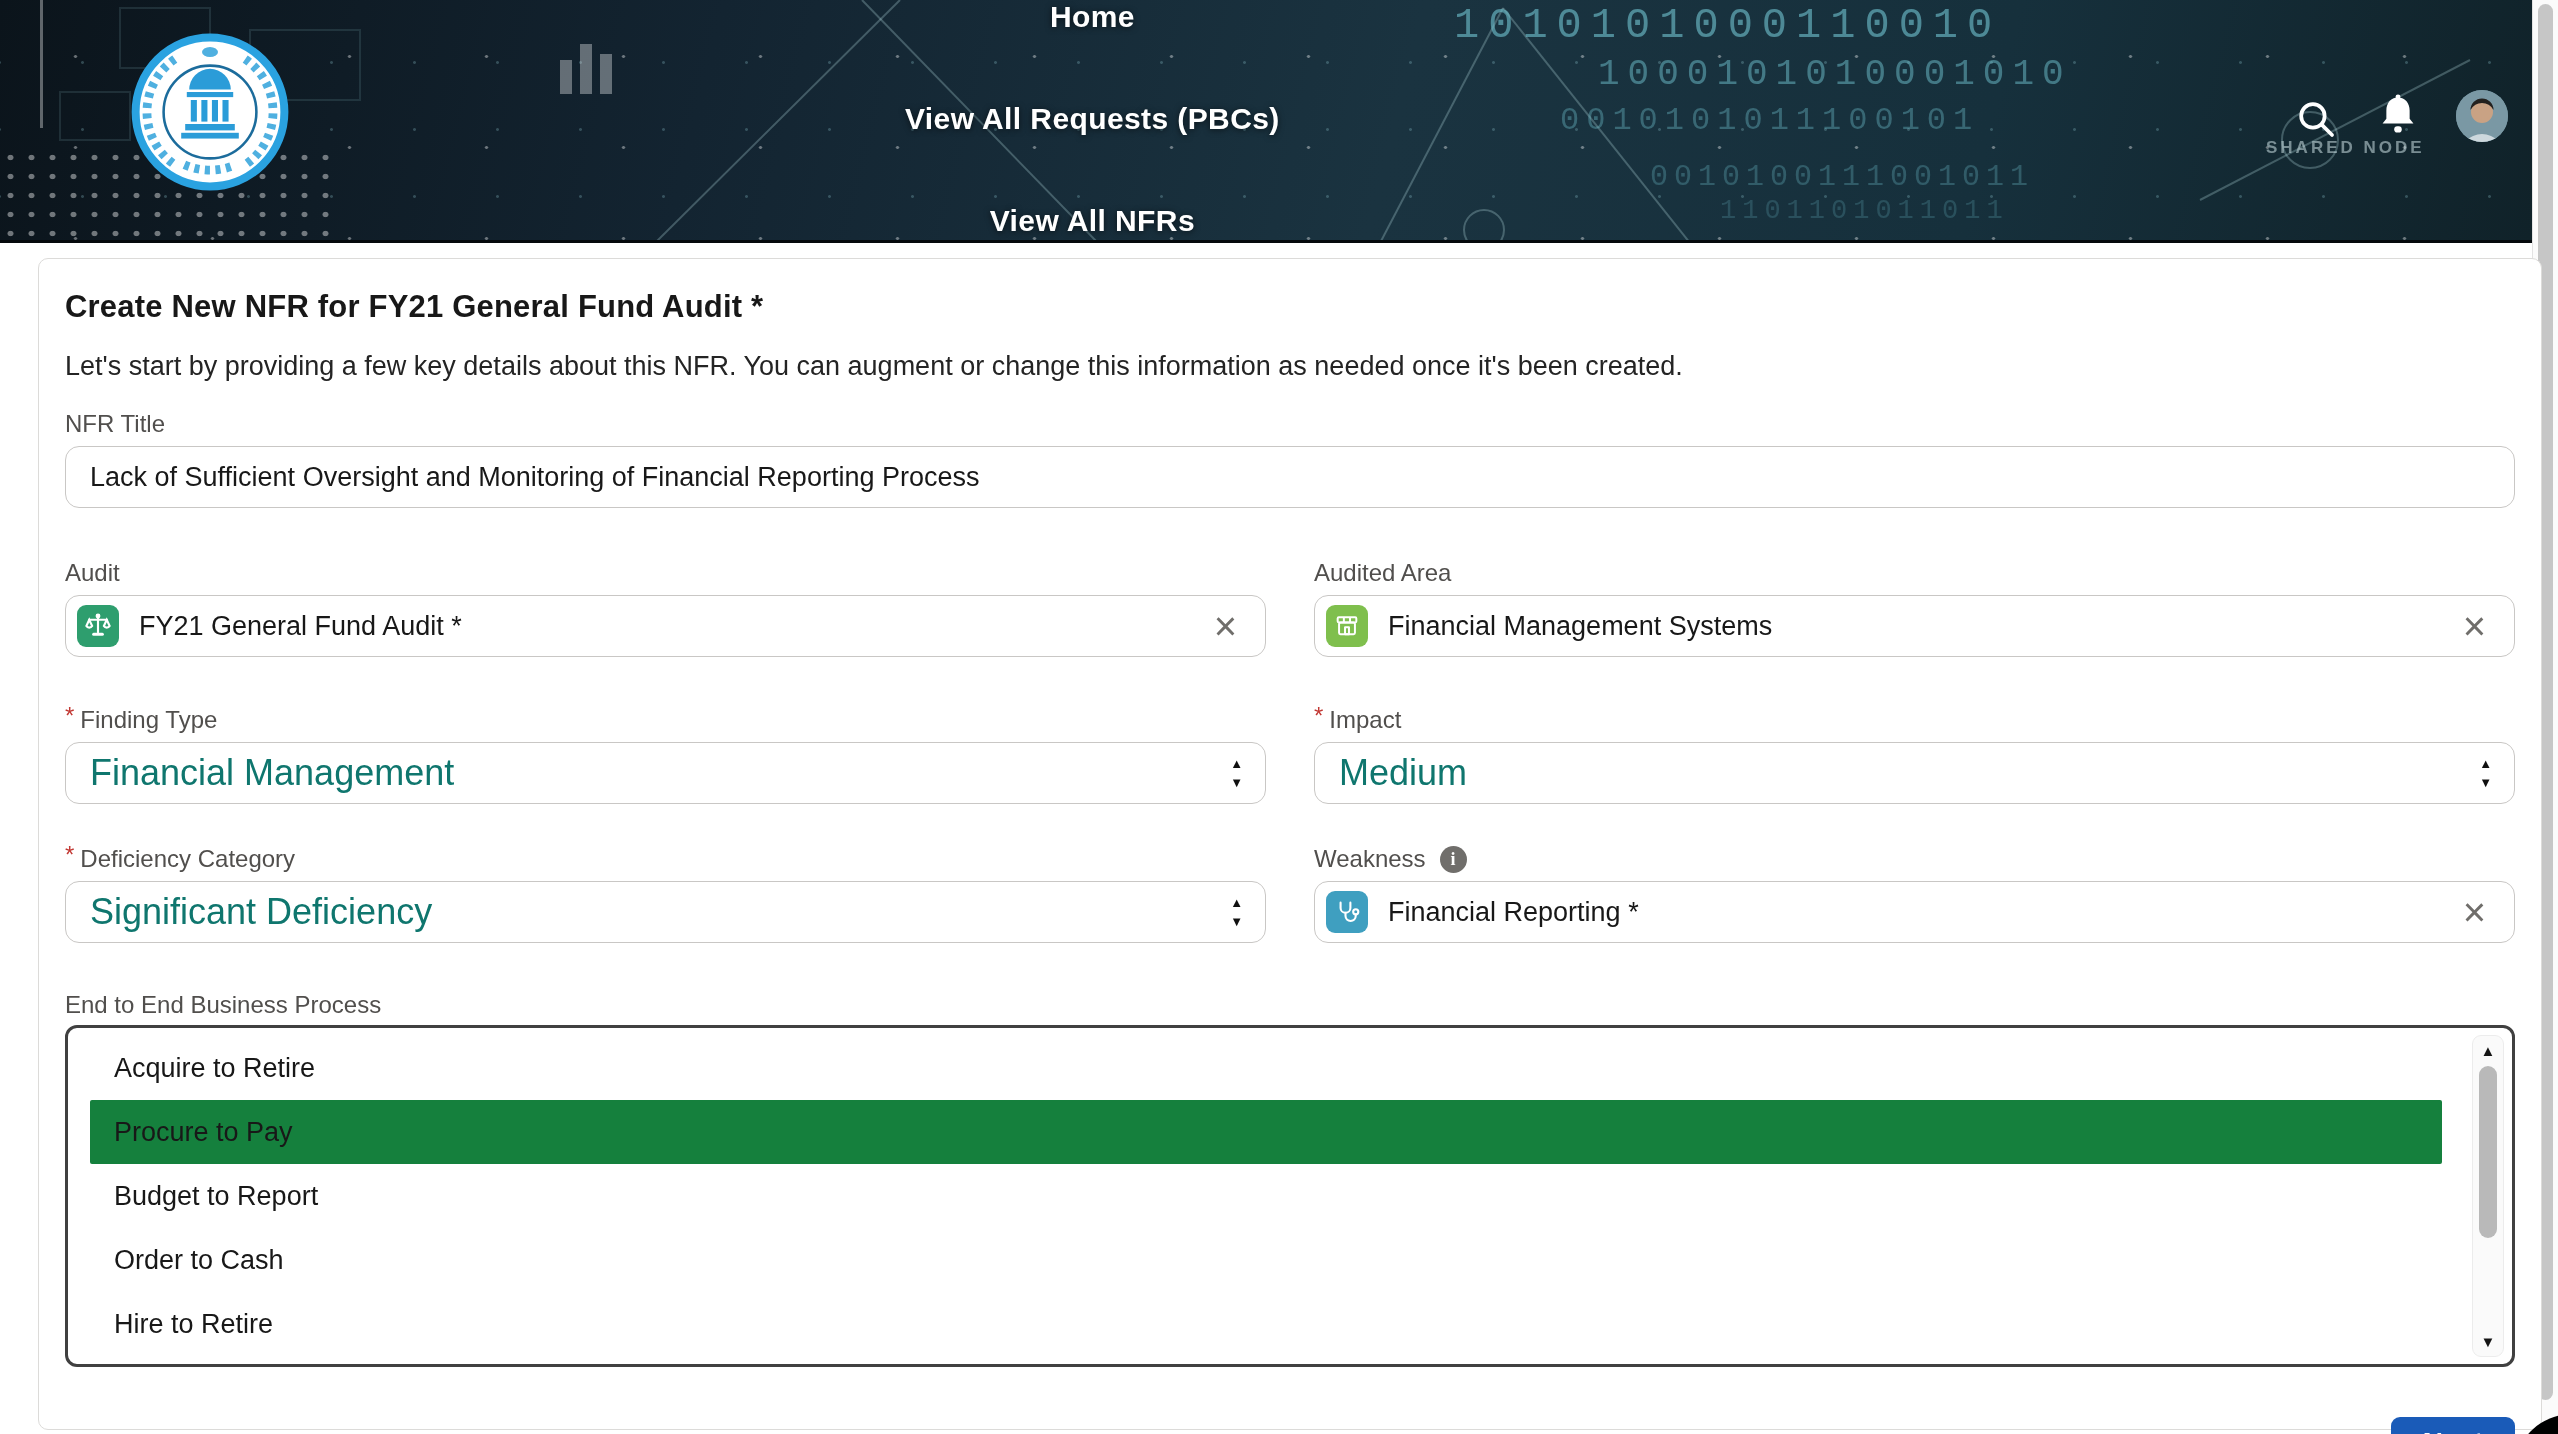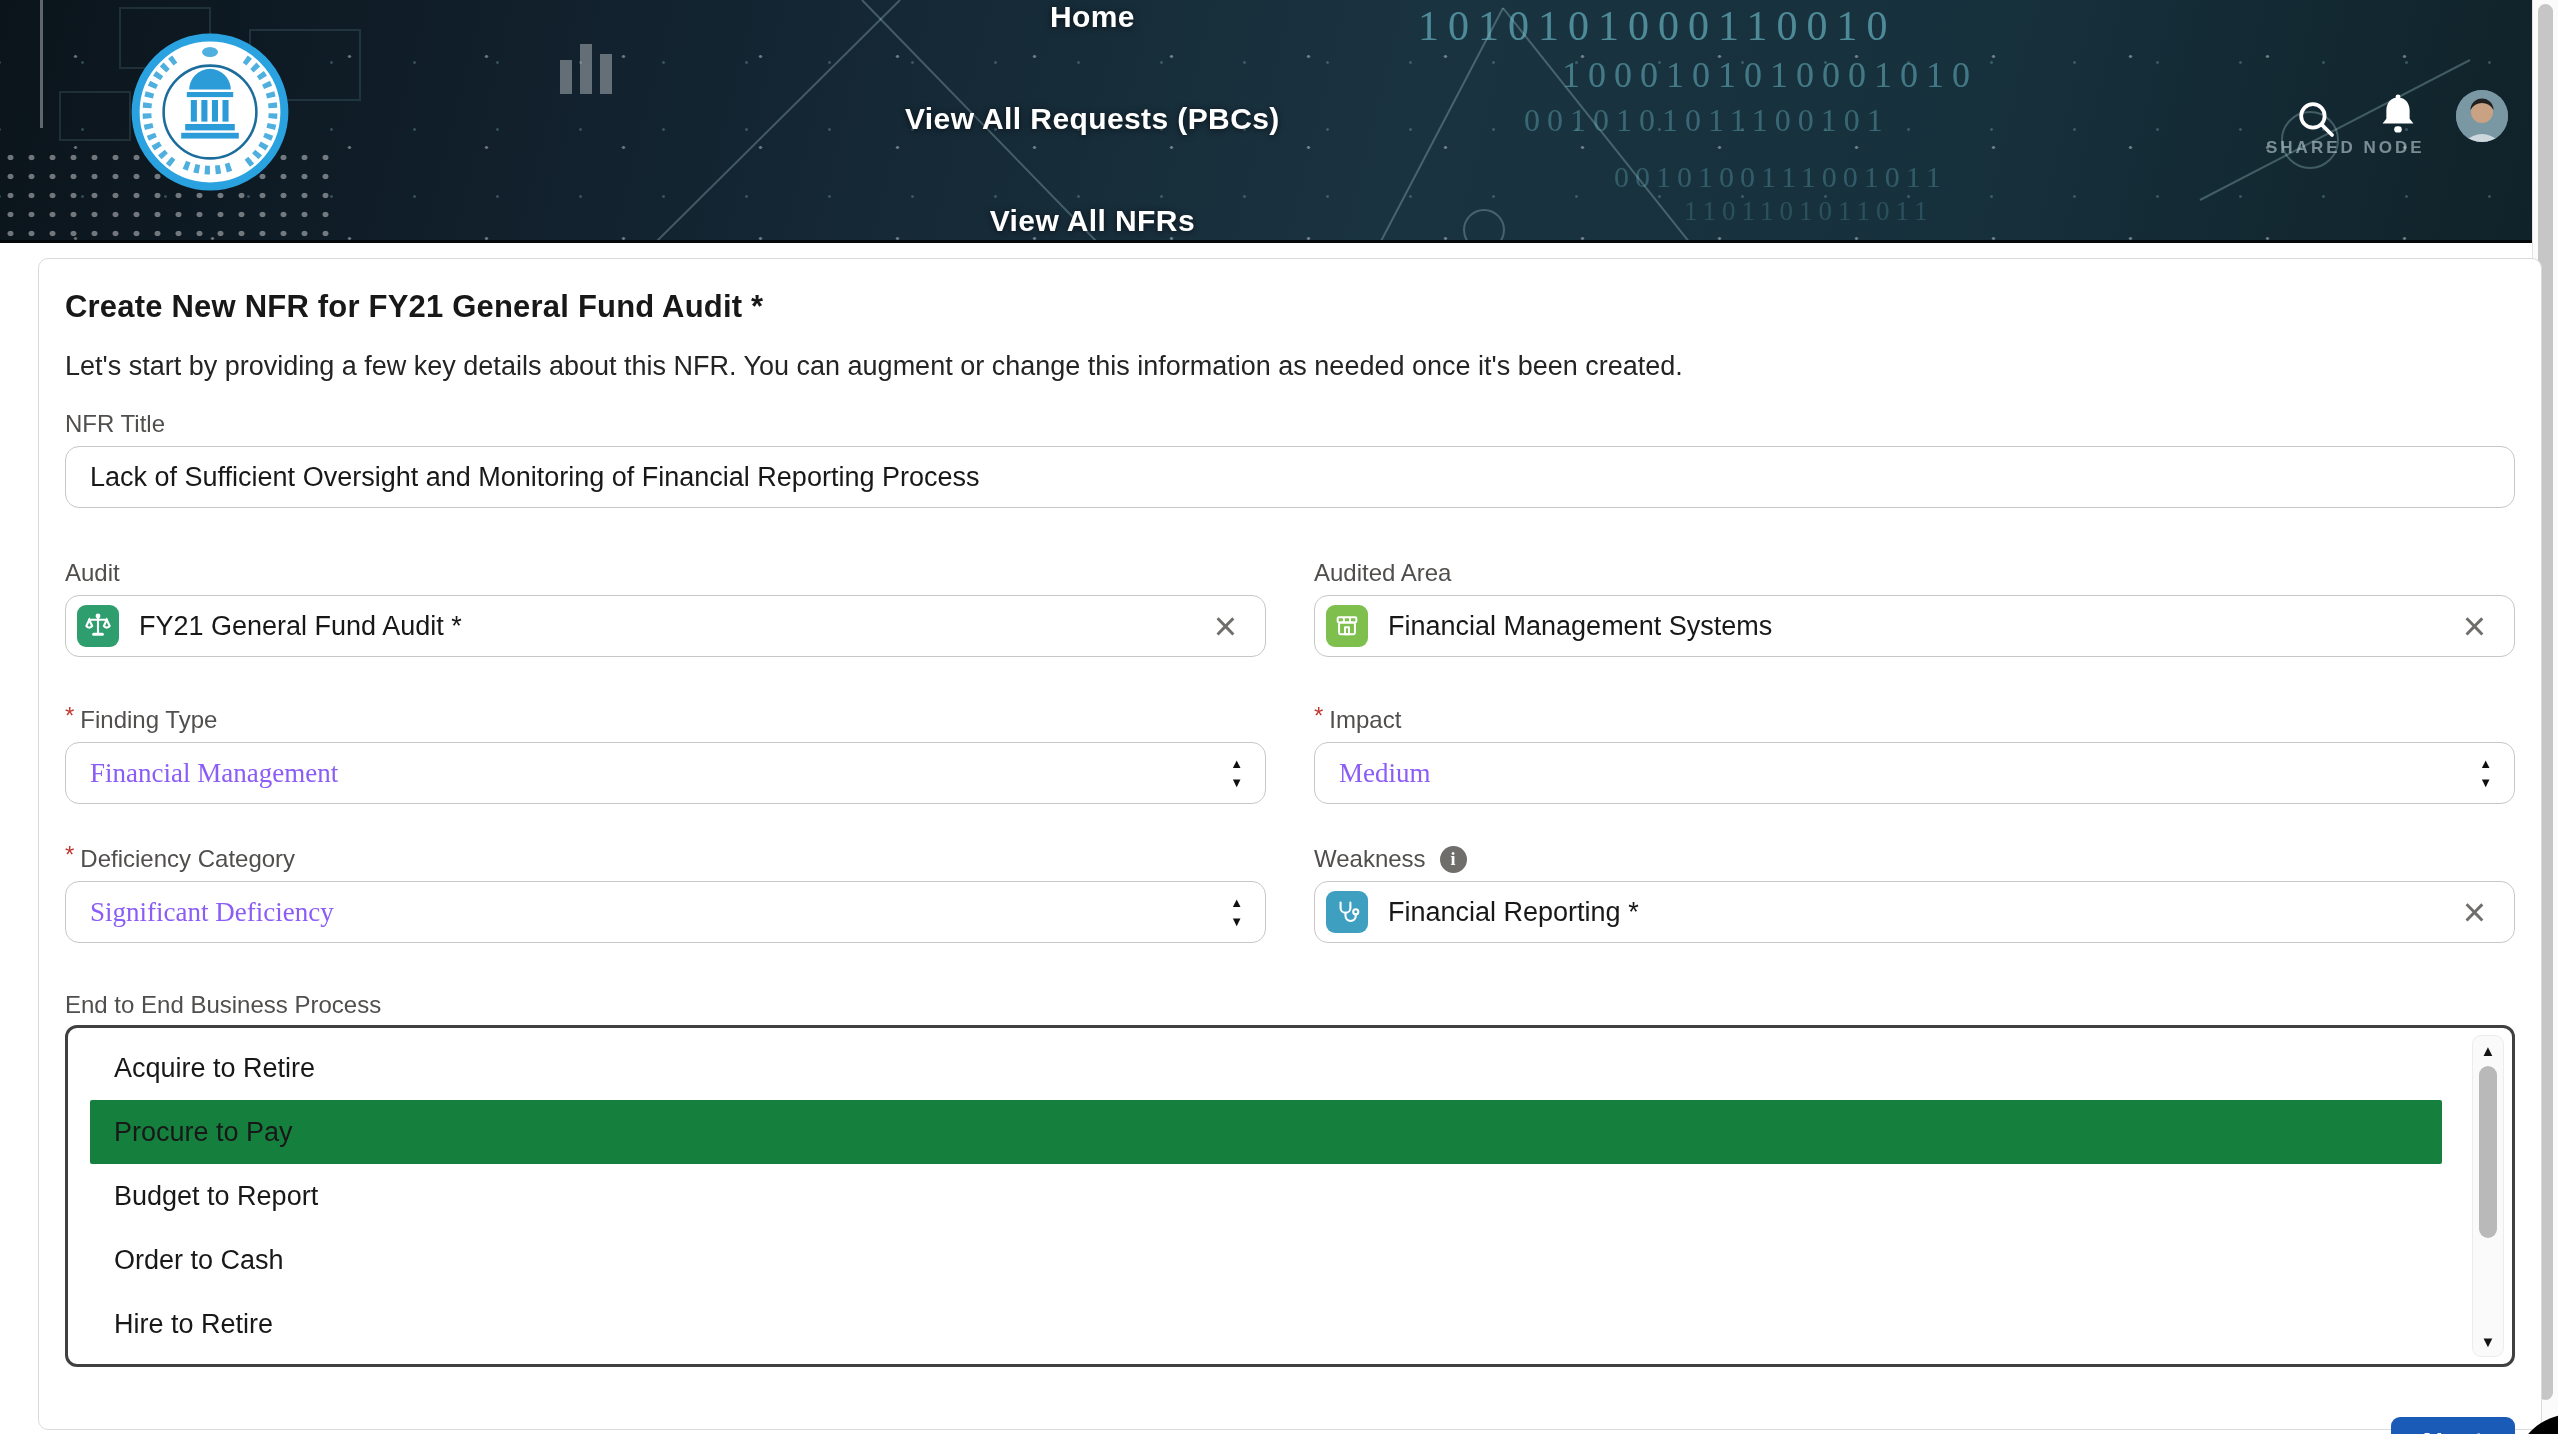--- a/index.html
+++ b/index.html
@@ -9,21 +9,21 @@
 
   
   .app-header { position:absolute; left:0; top:0; width:2532px; height:243px;
     background:linear-gradient(104deg,#0b141b 0%,#132431 28%,#1a3340 55%,#16303c 78%,#102229 100%);
     border-bottom:3px solid #05090c; overflow:hidden; }
   .app-header .stars { position:absolute; inset:0;
     background-image:radial-gradient(rgba(255,255,255,.38) 1.5px, transparent 2.2px),
                      radial-gradient(rgba(160,220,230,.25) 1.2px, transparent 2px);
     background-size:137px 91px, 83px 67px; background-position:7px 11px, 41px 29px; }
   .decor-svg { position:absolute; inset:0; }
-  .binary { position:absolute; font-family:Liberation Serif, serif; color:#6fc0cd; white-space:nowrap; }
+  .binary { position:absolute; font-family:Liberation Mono, monospace; color:#6fc0cd; white-space:nowrap;margin-left:36px; }
   .b1 { left:1418px; top:2px;   font-size:42px; letter-spacing:9px;  opacity:.62; }
   .b2 { left:1562px; top:54px;  font-size:36px; letter-spacing:8px;  opacity:.50; }
   .b3 { left:1524px; top:102px; font-size:32px; letter-spacing:7px;  opacity:.38; }
   .b4 { left:1614px; top:160px; font-size:30px; letter-spacing:6px;  opacity:.30; }
   .b5 { left:1684px; top:196px; font-size:27px; letter-spacing:6px;  opacity:.22; }
   .node-label { position:absolute; left:2266px; top:138px; font-size:17px; letter-spacing:3px;
     color:rgba(205,225,230,.55); font-weight:700; }
   .dotmatrix { position:absolute; left:0; top:148px; width:332px; height:95px; opacity:.75;
     background-image:radial-gradient(rgba(255,255,255,.55) 2.6px, transparent 3.4px);
     background-size:21px 19px; }
@@ -71,21 +71,21 @@
     display:flex; align-items:center; gap:20px; padding:0 22px 0 11px; cursor:pointer; }
   .chip { width:42px; height:42px; border-radius:9px; flex:0 0 auto; display:flex;
     align-items:center; justify-content:center; }
   .chip.green { background:#2e9e6e; } .chip.lime { background:#7fbf4d; } .chip.teal { background:#3f9fc0; }
   .combo-text { font-size:27px; color:#181818; white-space:nowrap; overflow:hidden; }
   .clear-x { margin-left:auto; font-size:40px; font-weight:300; color:#706e6b; line-height:1;
     cursor:pointer; padding:0 6px; }
 
   .selectbox { margin-top:8px; height:62px; border:1px solid #c9c7c5; border-radius:14px; background:#fff;
     display:flex; align-items:center; padding:0 24px; position:relative; cursor:pointer; }
-  .select-text { font-size:27px; color:#8b5cf6;font-family:Liberation Serif, serif; }
+  .select-text { font-size:36px; color:#0f766e; }
   .spinner { position:absolute; right:22px; top:50%; transform:translateY(-50%); display:flex;
     flex-direction:column; align-items:center; gap:6px; color:#101010; }
   .spinner span { font-size:13px; line-height:13px; }
 
   .listbox { margin-top:6px; height:342px; border:3px solid #404040; border-radius:12px; background:#fff;
     position:relative; padding:8px 12px; overflow:hidden; }
   .lb-option { height:64px; line-height:64px; font-size:27px; color:#181818;
     margin:0 58px 0 10px; padding-left:24px; border-radius:2px; cursor:pointer; white-space:nowrap; }
   .lb-option.selected { background:#15803d; }
   .lb-scroll { position:absolute; top:7px; bottom:7px; right:8px; width:32px;

